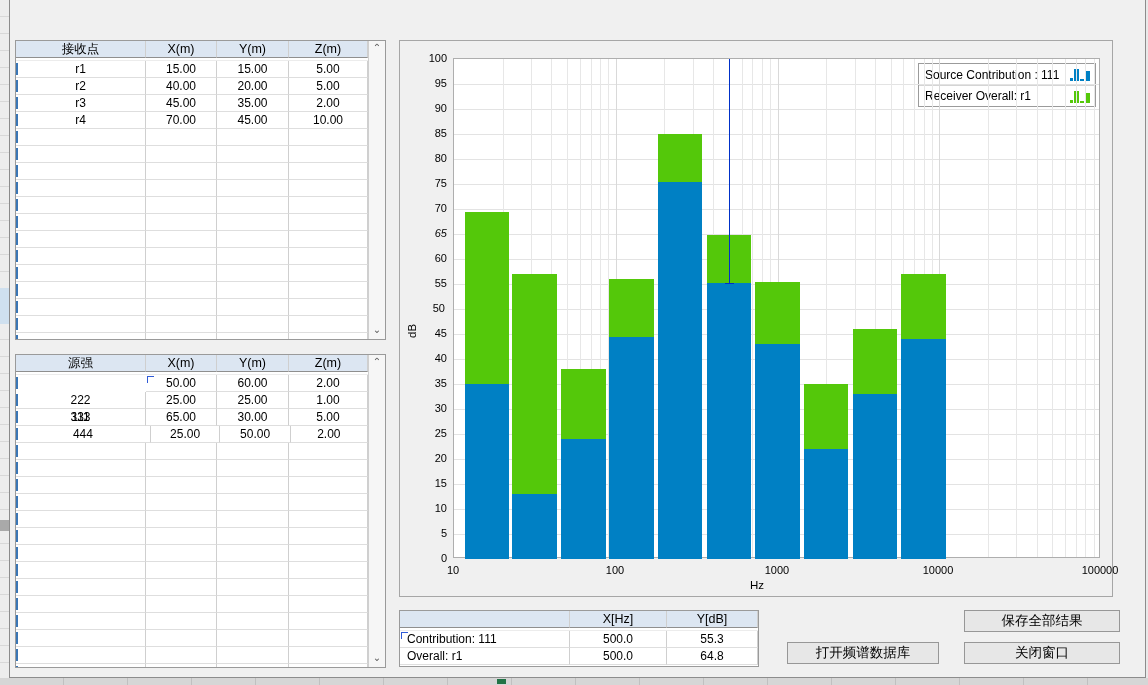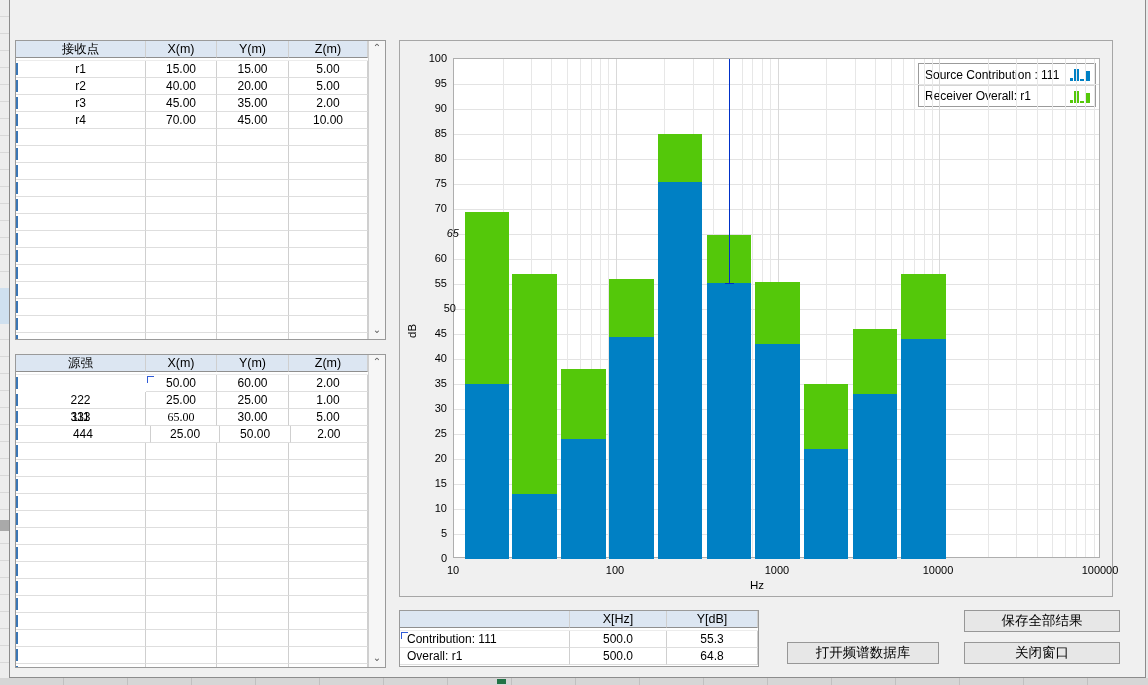--- a/index.html
+++ b/index.html
@@ -230,21 +230,21 @@
             <div class="td" style="width: 79px;">2.00</div>
           </div>
           <div class="tr ticked">
             <div class="td" style="width: 130px;">222</div>
             <div class="td" style="width: 71px;">25.00</div>
             <div class="td" style="width: 72px;">25.00</div>
             <div class="td" style="width: 79px;">1.00</div>
           </div>
           <div class="tr ticked">
             <div class="td" style="width: 130px;">333</div>
-            <div class="td" style="width: 71px; font-family: Liberation Serif, serif;">65.00</div>
+            <div class="td" style="width: 71px;">65.00</div>
             <div class="td" style="width: 72px;">30.00</div>
             <div class="td" style="width: 79px;">5.00</div>
           </div>
           <div class="tr ticked">
             <div class="td" style="width: 138px;">444</div>
             <div class="td" style="width: 71px;">25.00</div>
             <div class="td" style="width: 72px;">50.00</div>
             <div class="td" style="width: 79px;">2.00</div>
           </div>
           <div class="tr ticked">
@@ -446,24 +446,24 @@
     <div class="ytick" style="left: 7px; top: 511px;">0</div>
         <div class="ytick" style="left: 7px; top: 486px;">5</div>
         <div class="ytick" style="left: 7px; top: 461px;">10</div>
         <div class="ytick" style="left: 7px; top: 436px;">15</div>
         <div class="ytick" style="left: 7px; top: 411px;">20</div>
         <div class="ytick" style="left: 7px; top: 386px;">25</div>
         <div class="ytick" style="left: 7px; top: 361px;">30</div>
         <div class="ytick" style="left: 7px; top: 336px;">35</div>
         <div class="ytick" style="left: 7px; top: 311px;">40</div>
         <div class="ytick" style="left: 7px; top: 286px;">45</div>
-        <div class="ytick" style="left: 16px; top: 261px;">50</div>
+        <div class="ytick" style="left: 5px; top: 261px;">50</div>
         <div class="ytick" style="left: 7px; top: 236px;">55</div>
         <div class="ytick" style="left: 7px; top: 211px;">60</div>
-        <div class="ytick" style="left: 19px; top: 186px; font-style: italic;">65</div>
+        <div class="ytick" style="left: 7px; top: 186px; font-style: italic;">65</div>
         <div class="ytick" style="left: 7px; top: 161px;">70</div>
         <div class="ytick" style="left: 7px; top: 136px;">75</div>
         <div class="ytick" style="left: 7px; top: 111px;">80</div>
         <div class="ytick" style="left: 7px; top: 86px;">85</div>
         <div class="ytick" style="left: 7px; top: 61px;">90</div>
         <div class="ytick" style="left: 7px; top: 36px;">95</div>
         <div class="ytick" style="left: 7px; top: 11px;">100</div>
         <div class="xtick" style="left: 17px; top: 523px;">10</div>
         <div class="xtick" style="left: 179px; top: 523px;">100</div>
         <div class="xtick" style="left: 341px; top: 523px;">1000</div>

